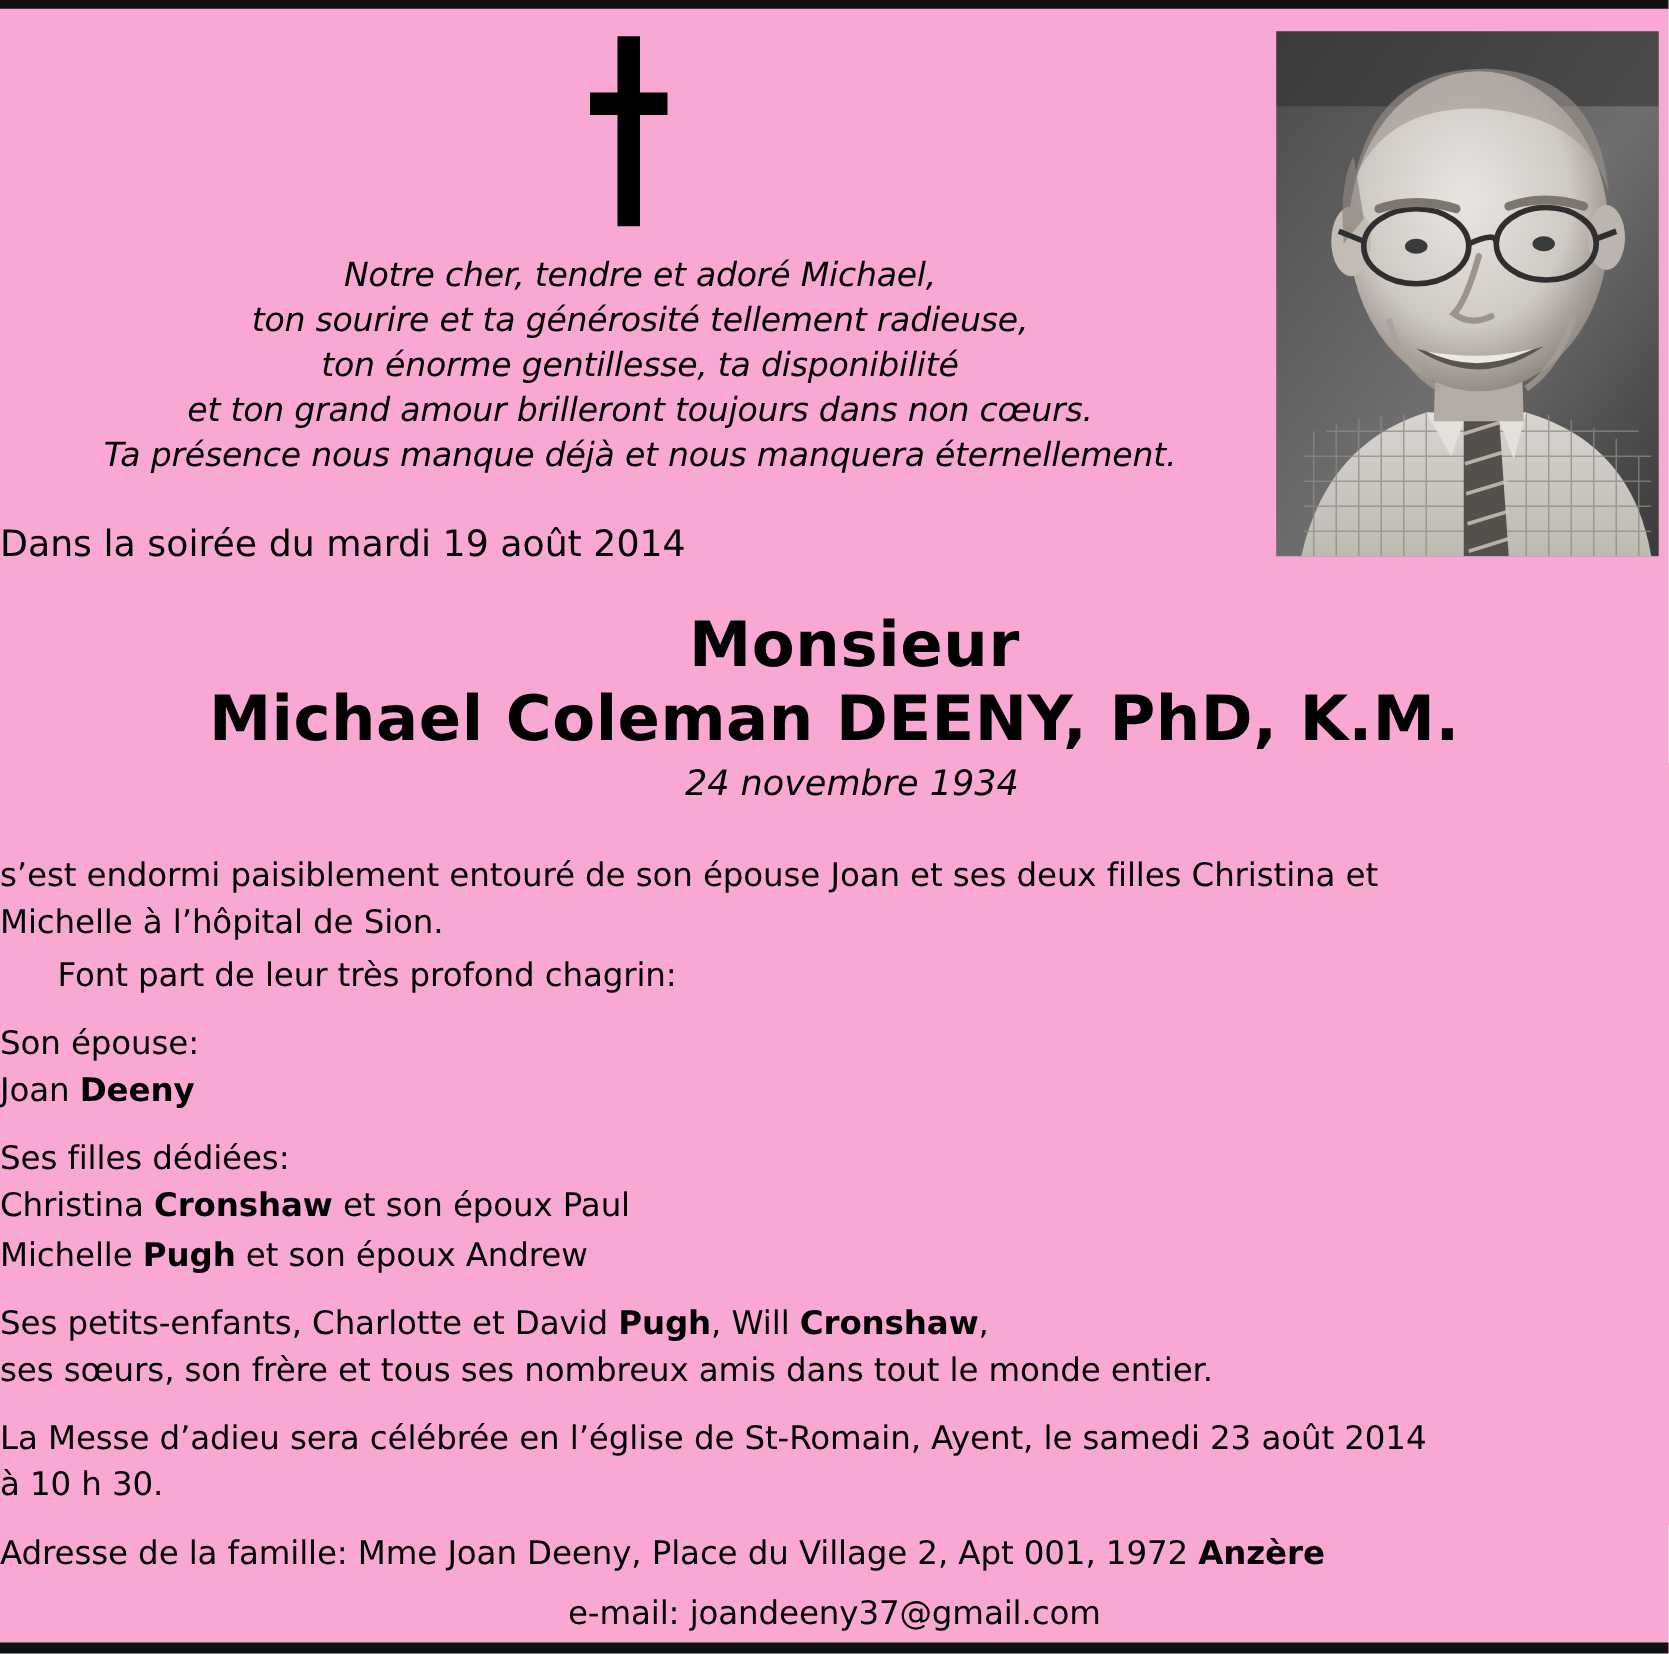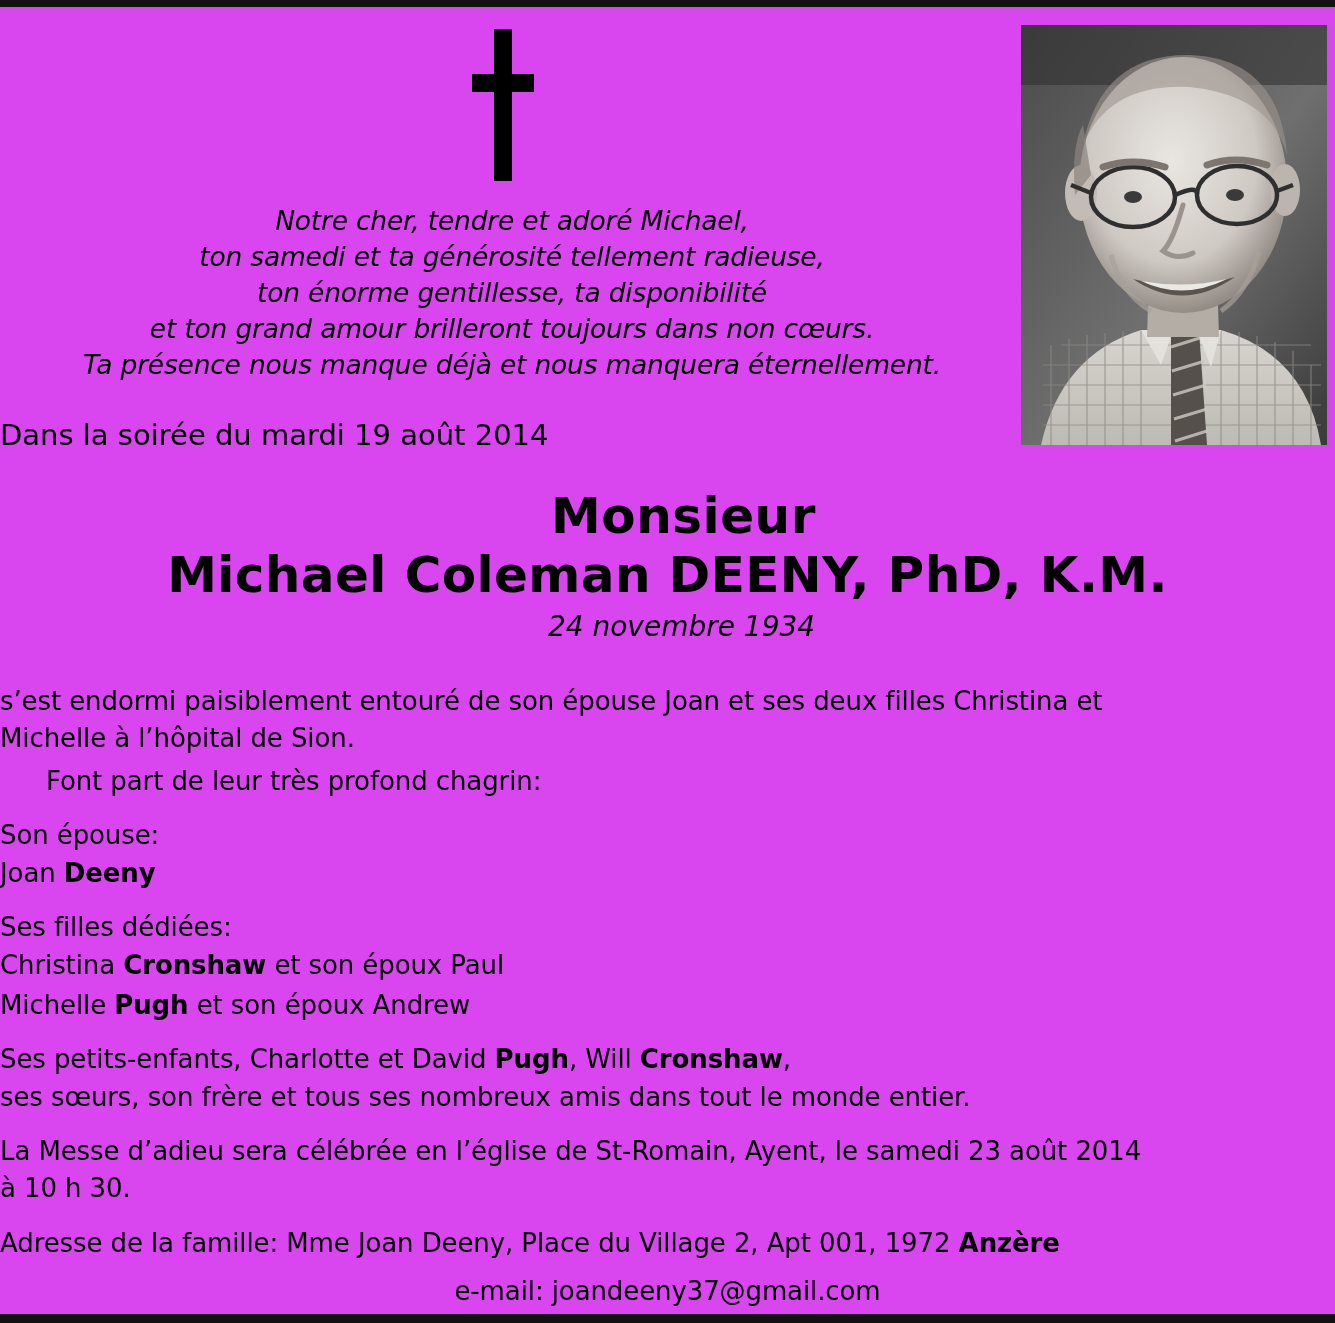--- a/index.html
+++ b/index.html
@@ -8,21 +8,21 @@
     background: #ffffff;
   }
   body {
     font-family: "DejaVu Sans", sans-serif;
     color: #000000;
   }
   #page {
     position: relative;
     width: 1335px;
     height: 1323px;
-    background: #d946ef;
+    background: #f9a8d4;
     box-sizing: border-box;
     overflow: hidden;
   }
   .border-top {
     position: absolute;
     left: 0;
     top: 0;
     width: 1335px;
     height: 7px;
     background: #111111;
@@ -250,21 +250,21 @@
         <path d="M112 254 Q162 288 214 252 Q164 268 112 254 Z" fill="#5a544e"></path>
         <path d="M120 256 Q162 276 206 254 Q164 264 120 256 Z" fill="#ece9e5"></path>
 
         <path d="M90 230 Q100 268 130 286" stroke="#a8a199" stroke-width="5" fill="none" opacity="0.7"></path>
         <path d="M238 226 Q228 266 200 286" stroke="#a8a199" stroke-width="5" fill="none" opacity="0.7"></path>
       </svg>
     </div>
 
     <div class="poem">
       <div>Notre cher, tendre et adoré Michael,</div>
-      <div>ton samedi et ta générosité tellement radieuse,</div>
+      <div>ton sourire et ta générosité tellement radieuse,</div>
       <div>ton énorme gentillesse, ta disponibilité</div>
       <div>et ton grand amour brilleront toujours dans non cœurs.</div>
       <div>Ta présence nous manque déjà et nous manquera éternellement.</div>
     </div>
 
     <div class="line-date">Dans la soirée du mardi 19 août 2014</div>
 
     <div class="name-block">
       <div class="name-1">Monsieur</div>
       <div class="name-2">Michael Coleman DEENY, PhD, K.M.</div>

